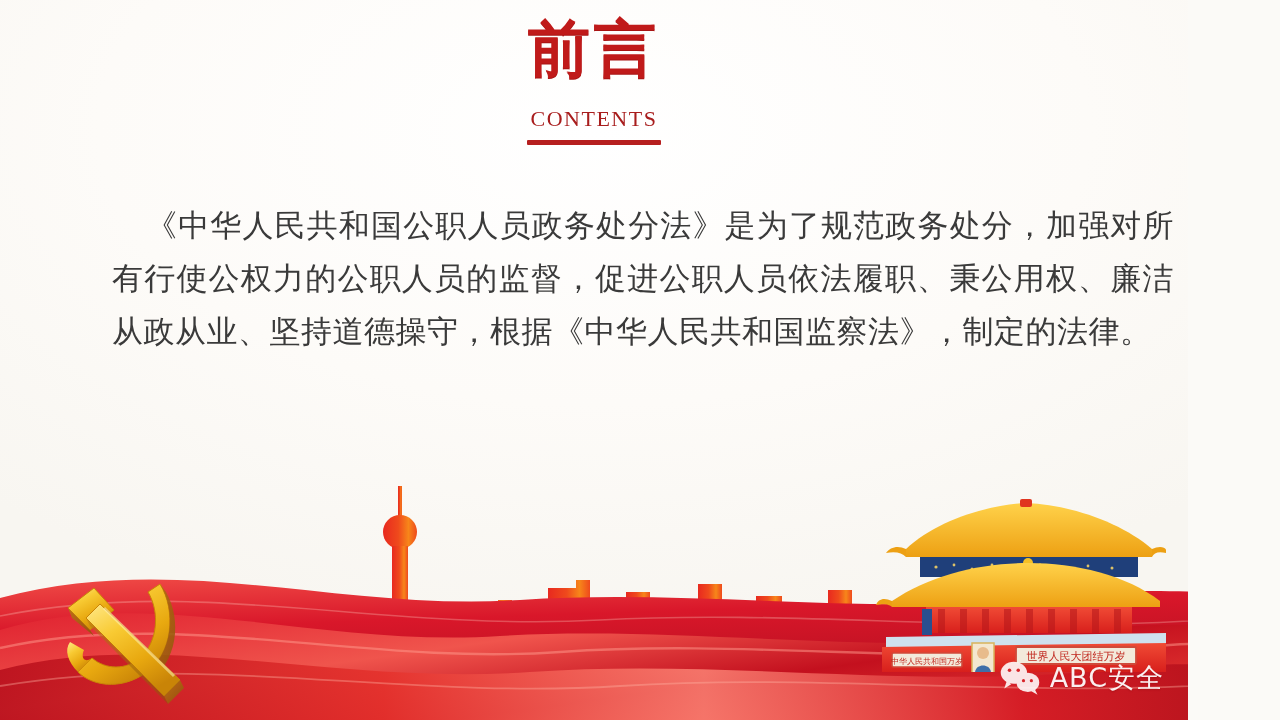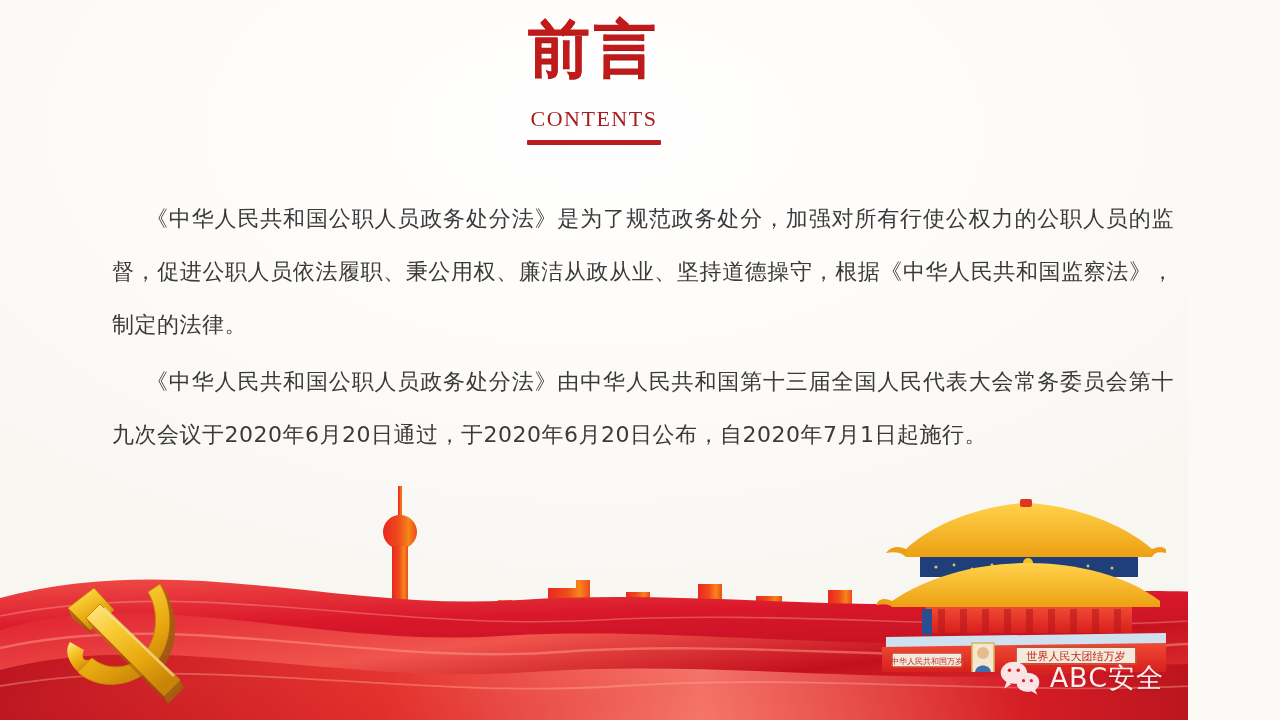--- a/index.html
+++ b/index.html
@@ -38,27 +38,27 @@
     width:134px;height:5px;
     background:#b61f1f;
     border-radius:1px;
   }
 
   
   .bodywrap{
     position:absolute;left:112px;top:188px;width:1062px;z-index:25;
   }
   .para{
-    font-size:22px;
+    font-size:31px;
     line-height:53px;
     color:#3a3a3a;
     text-align:justify;
     text-justify:inter-ideograph;
     text-indent:34px;
-    margin:4px 0 2px 0;
+    margin:11px 0 2px 0;
     letter-spacing:0.5px;
     font-family:"DejaVu Sans","Liberation Sans",sans-serif;
   }
 
   
   .art{position:absolute;left:0;bottom:0;width:1280px;height:240px;z-index:10;}
   .art svg{display:block;width:1280px;height:240px;}
 
   
   .emblem{
@@ -91,21 +91,20 @@
 <div class="slide">
 
   <div class="header">
     <div class="title-cn">前言</div>
     <div class="title-en">CONTENTS</div>
     <div class="title-rule"></div>
   </div>
 
   <div class="bodywrap">
     <p class="para">《中华人民共和国公职人员政务处分法》是为了规范政务处分，加强对所有行使公权力的公职人员的监督，促进公职人员依法履职、秉公用权、廉洁从政从业、坚持道德操守，根据《中华人民共和国监察法》，制定的法律。</p>
-    <p class="para">《中华人民共和国公职人员政务处分法》由中华人民共和国第十三届全国人民代表大会常务委员会第十九次会议于2020年6月20日通过，于2020年6月20日公布，自2020年7月1日起施行。</p>
   </div>
 
   <div class="art">
     <svg viewBox="0 0 1280 240" preserveAspectRatio="none">
       <defs>
         <linearGradient id="skyG" x1="0" y1="0" x2="1" y2="0">
           <stop offset="0%" stop-color="#e8291f"></stop>
           <stop offset="45%" stop-color="#ef4a1c"></stop>
           <stop offset="75%" stop-color="#f7861a"></stop>
           <stop offset="100%" stop-color="#ef4a1c"></stop>

